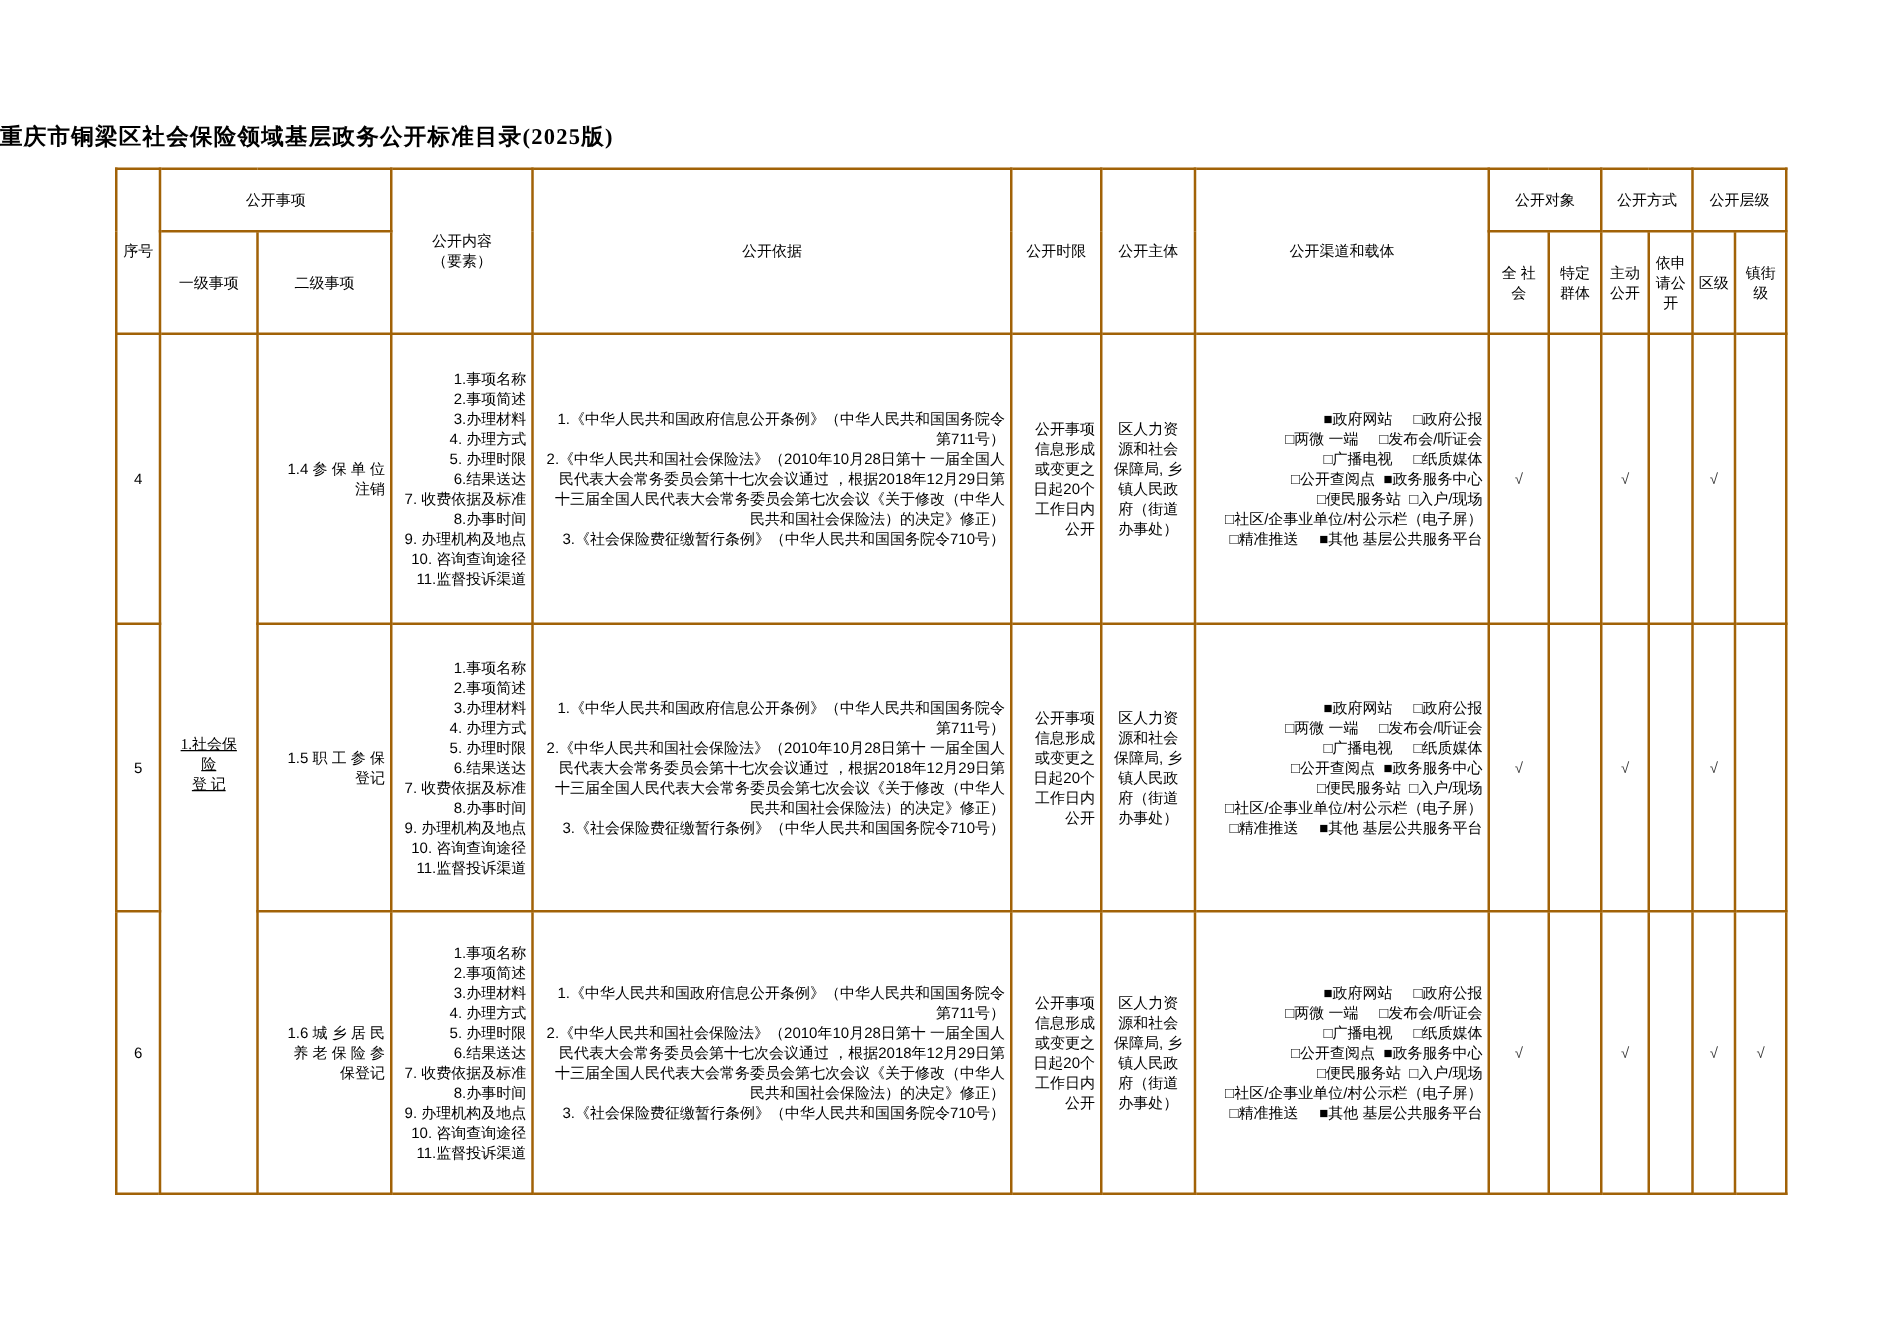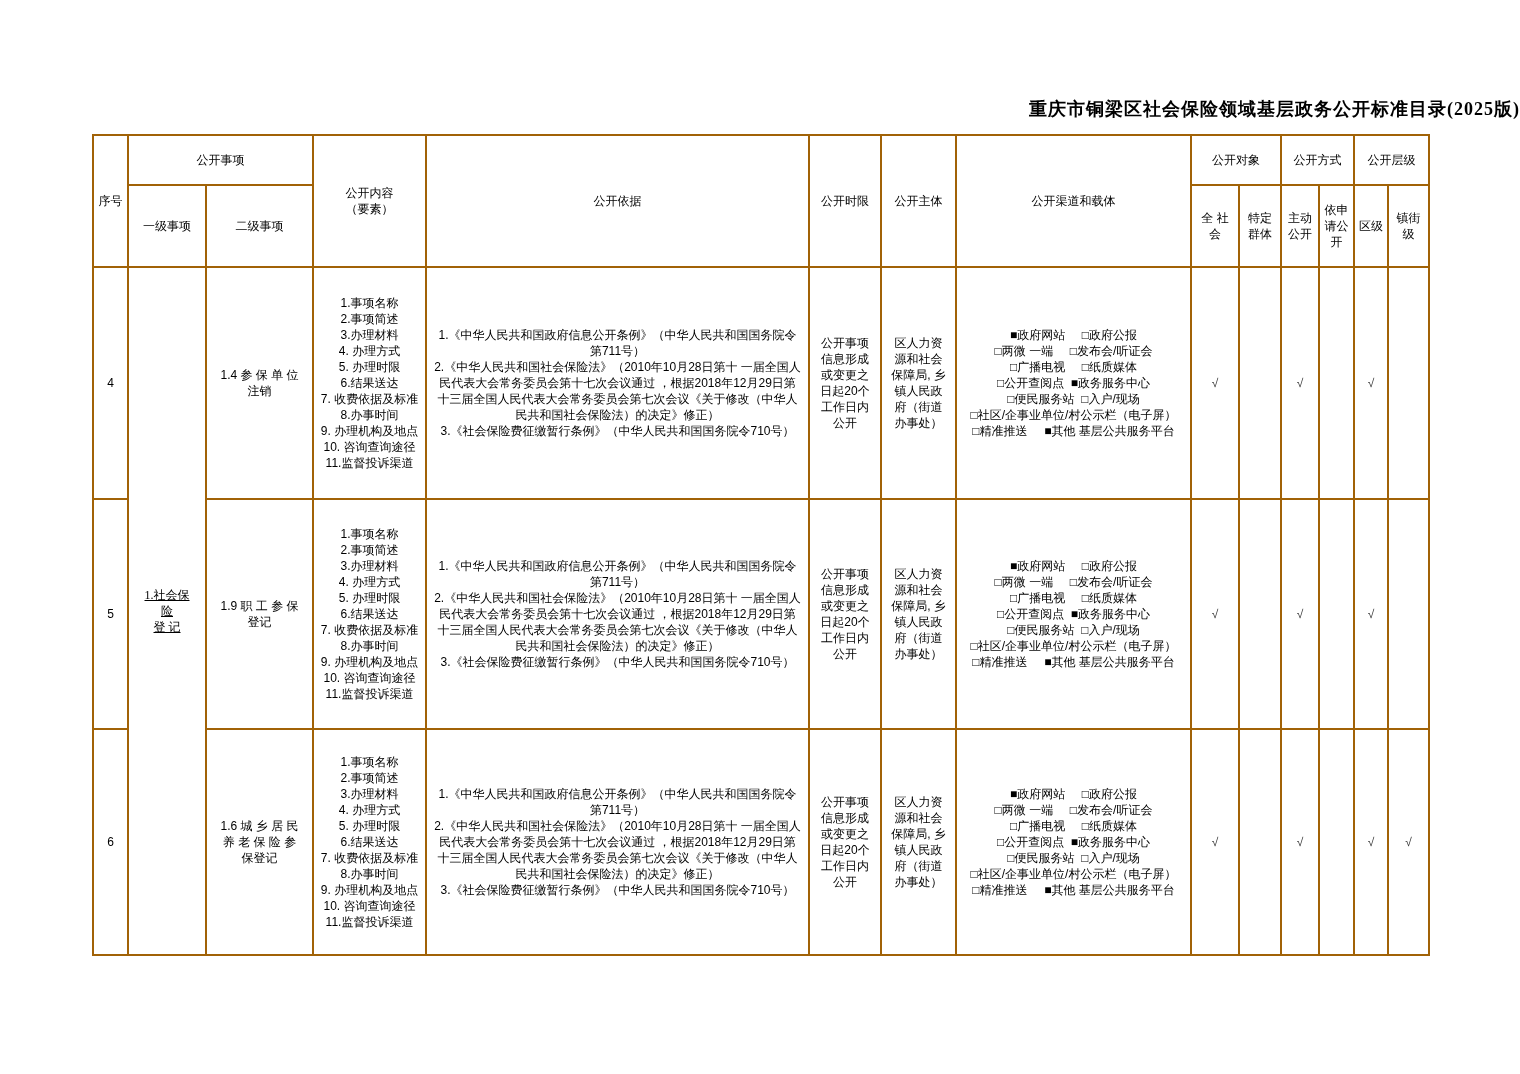--- a/index.html
+++ b/index.html
@@ -2,38 +2,38 @@
 <html><head>
 <meta charset="utf-8">
 <style>
   html,body{margin:0;padding:0;}
   body{
     width:1520px;height:1074px;background:#ffffff;color:#000;
     font-family:"Liberation Sans","DejaVu Sans",sans-serif;
   }
   .page{position:relative;width:1520px;height:1074px;background:#fff;overflow:hidden;}
   .doc-title{
-    position:absolute;top:97px;left:0;width:1520px;text-align:right;
+    position:absolute;top:97px;left:0;width:1520px;text-align:left;
     font-family:"Liberation Serif","DejaVu Serif",serif;
     font-size:18px;font-weight:bold;letter-spacing:1px;
   }
   table.main{
     position:absolute;left:92px;top:134px;width:1336px;
     border-collapse:collapse;table-layout:fixed;background:#fff;
   }
   table.main td{
     border:2px solid #a16207;
     font-size:12px;line-height:16px;
     vertical-align:middle;padding:16px 4px;overflow:hidden;
   }
   .hc{text-align:center;padding:1px 2px;}
   .h1row td{height:16px;}
   .h2row td{height:42px;}
   .c{text-align:center;}
-  .l{text-align:center;margin-left:33px;}
+  .l{text-align:right;margin-left:33px;}
   .prewrap{white-space:pre-wrap;word-break:break-all;}
   td.level1cell{
     font-family:"Liberation Serif","DejaVu Serif",serif;
     font-size:17px;line-height:22px;text-align:center;white-space:pre-wrap;text-decoration:underline;
   }
   td.level2cell{padding-left:6px;}
   td.contentcell{padding-left:8px;}
   td.basiscell{padding-left:6px;padding-right:4px;}
   td.timecell{padding-left:9px;}
   td.subjectcell{text-align:center;padding:2px 3px;margin-left:28px;}
@@ -143,21 +143,21 @@
         <td class="chk">√</td>
         <td class="chk"></td>
         <td class="chk">√</td>
         <td class="chk"></td>
         <td class="chk">√</td>
         <td class="chk"></td>
       </tr>
 
       <tr class="datarow" style="height:230px">
         <td class="c">5</td>
-        <td class="l prewrap level2cell">1.9 职 工 参 保
+        <td class="l prewrap level2cell">1.5 职 工 参 保
 登记</td>
         <td class="l prewrap contentcell">1.事项名称
 2.事项简述
 3.办理材料
 4. 办理方式
 5. 办理时限
 6.结果送达
 7. 收费依据及标准
 8.办事时间
 9. 办理机构及地点

